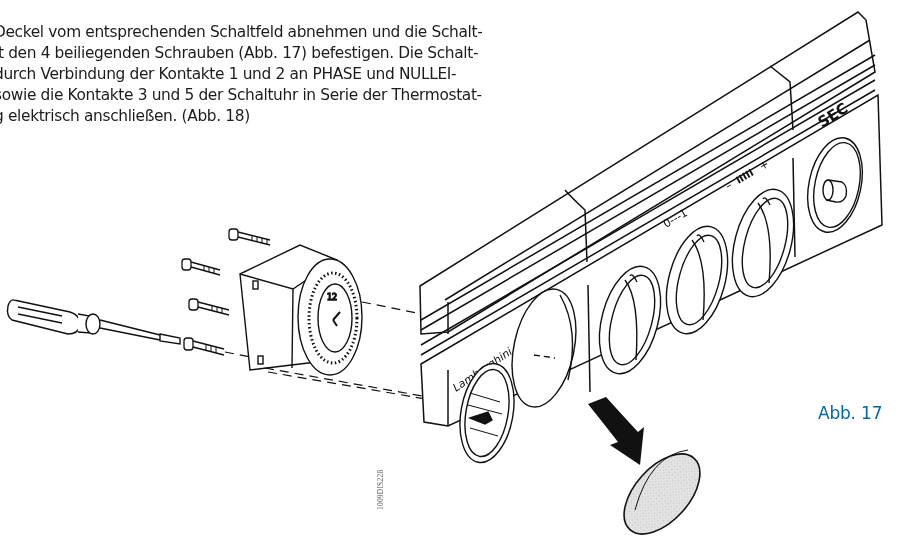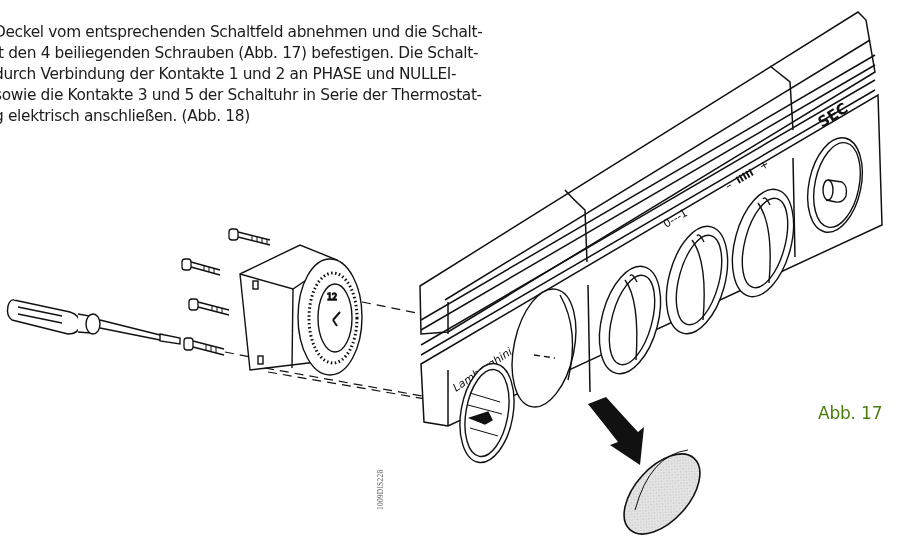--- a/index.html
+++ b/index.html
@@ -34,21 +34,21 @@
     }
     .instruction-text .line {
       display: block;
       margin-left: -6px;
     }
     .figure-caption {
       position: absolute;
       left: 818px;
       top: 403px;
       font-size: 17px;
-      color: #4d7c0f;
+      color: #0369a1;
       letter-spacing: -0.2px;
       font-family: "DejaVu Sans", sans-serif;
     }
     .drawing-code {
       position: absolute;
       left: 376px;
       top: 510px;
       font-size: 7.5px;
       color: #555;
       transform: rotate(-90deg);

